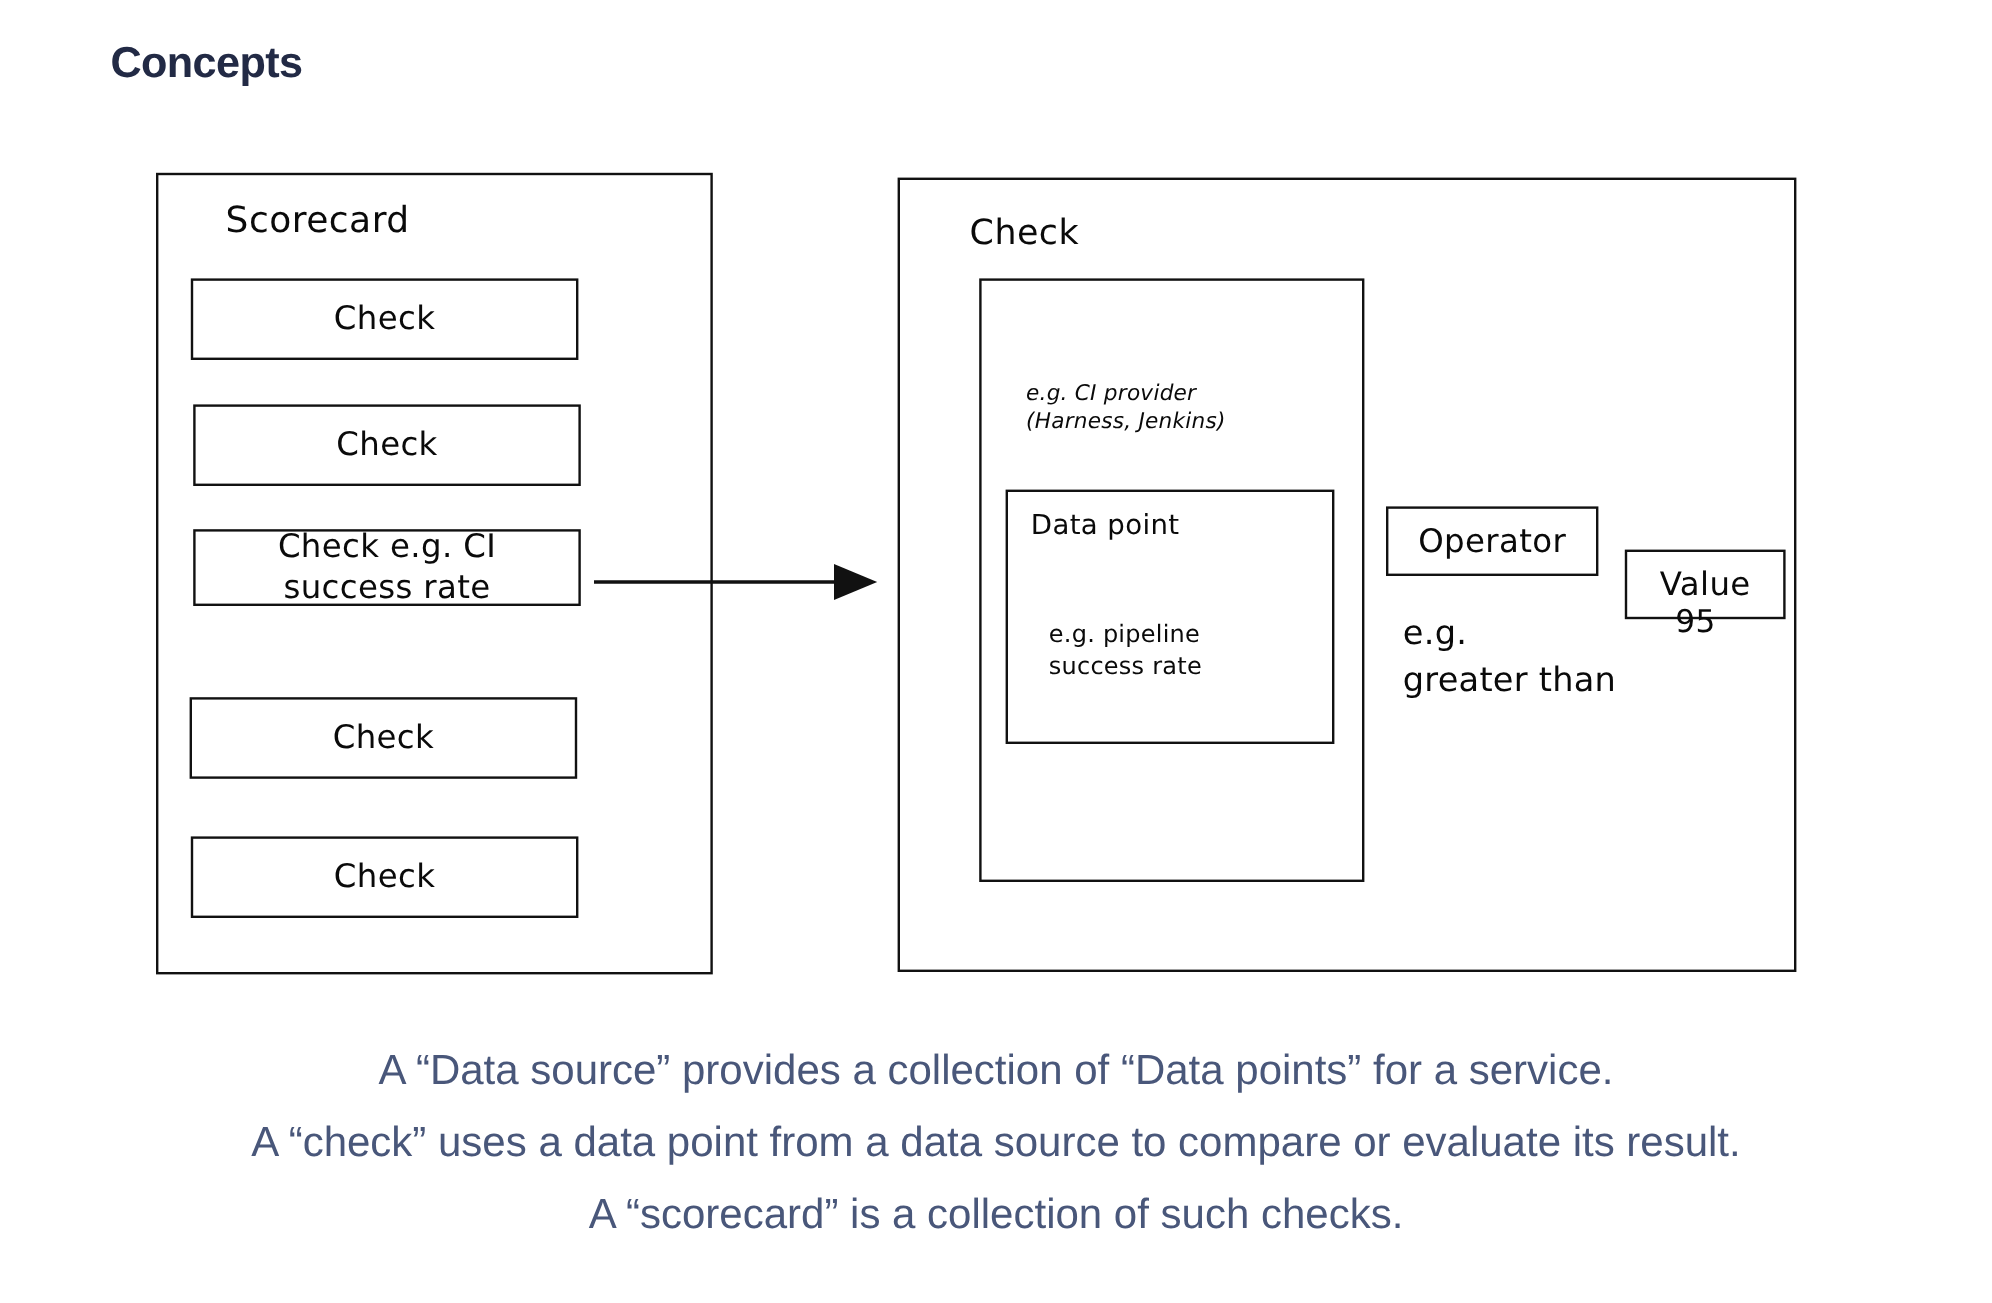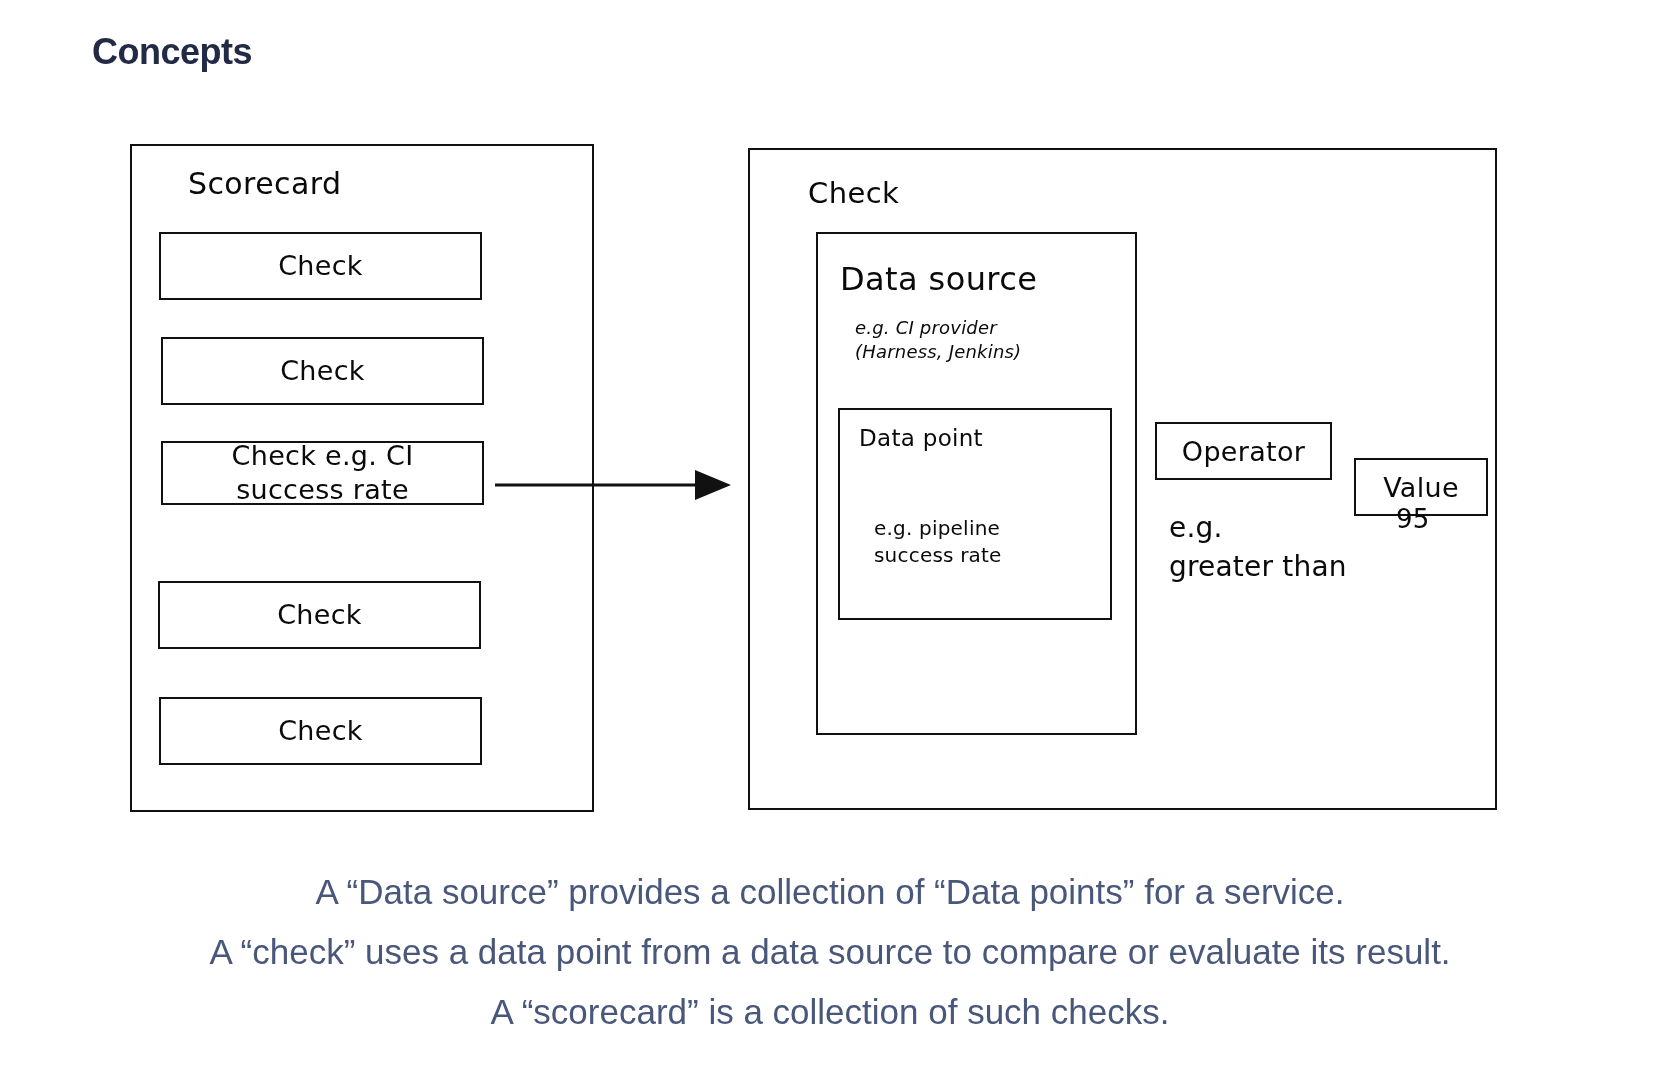--- a/index.html
+++ b/index.html
@@ -142,21 +142,20 @@
   <svg id="flow-arrow" viewBox="0 0 240 46">
     <line x1="0" y1="23" x2="203" y2="23" stroke="#111111" stroke-width="3"></line>
     <polygon points="200,8 236,23 200,38" fill="#111111"></polygon>
   </svg>
 
   <div class="hbox" id="check-panel"></div>
 
   <div class="hand" id="check-panel-label">Check</div>
 
   <div class="hbox" id="datasource-box"></div>
-  <div class="hand" id="datasource-title">Data source</div>
   <div class="hand" id="datasource-eg" style="white-space:pre-line;">e.g. CI provider
 (Harness, Jenkins)</div>
 
   <div class="hbox" id="datapoint-box"></div>
   <div class="hand" id="datapoint-title">Data point</div>
   <div class="hand" id="datapoint-eg" style="white-space:pre-line;">e.g. pipeline
 success rate</div>
 
   <div class="hbox" id="operator-box">
     <span class="hand">Operator</span>

